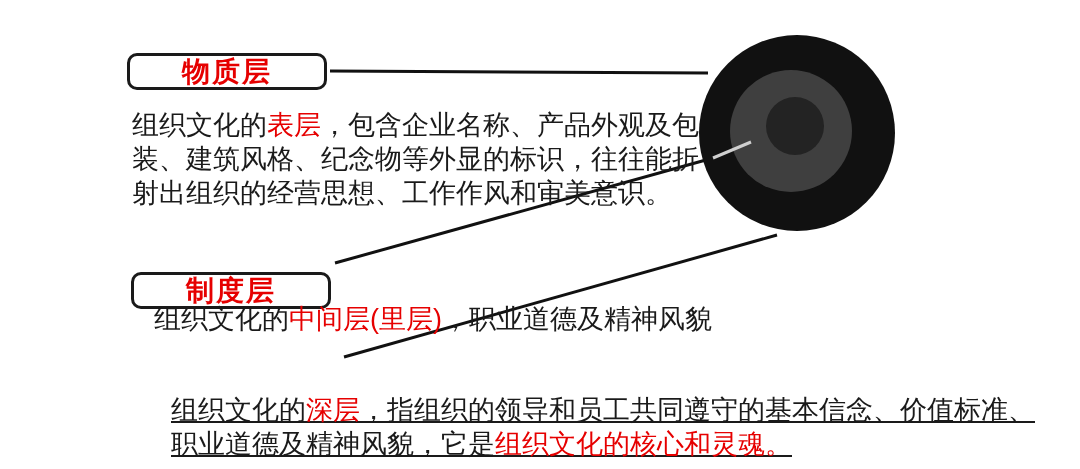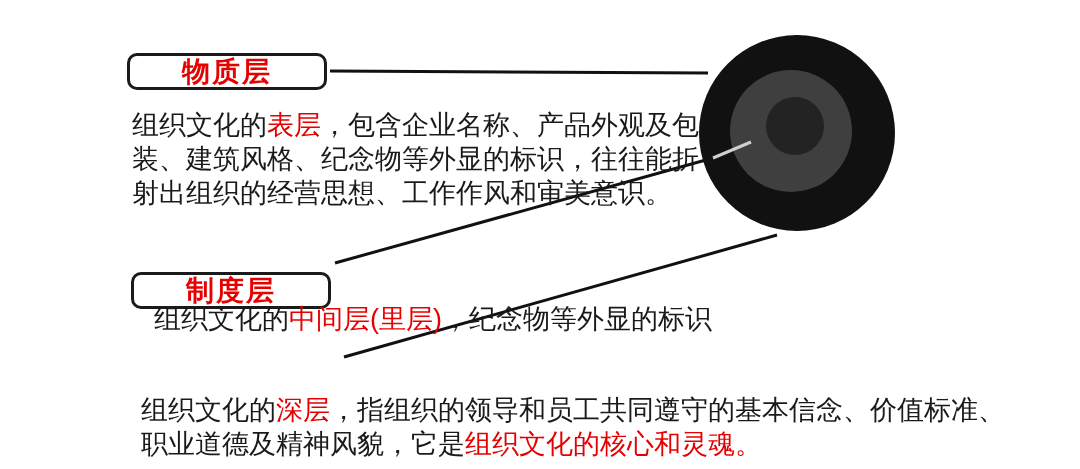--- a/index.html
+++ b/index.html
@@ -45,21 +45,21 @@
   .desc {
     position: absolute;
     margin: 14px;
     color: #1a1a1a;
     font-size: 27px;
     line-height: 34px;
     z-index: 2;
   }
   .desc-material    { left: 118px; top: 94px;  width: 580px; }
   .desc-institution { left: 140px; top: 288px; width: 840px; }
-  .desc-spirit      { left: 127px; top: 379px; width: 890px; }
+  .desc-spirit      { left: 157px; top: 379px; width: 890px; text-decoration: underline; }
   .em { color: #e60000; }
 </style>
 </head>
 <body>
 
 <div class="canvas">
 
   <svg class="art" viewBox="0 0 1080 469">
 
     <line x1="330" y1="71" x2="708" y2="73" stroke="#111111" stroke-width="3"></line>
@@ -75,17 +75,17 @@
 
   <div class="layer-box box-material">
     <span>物质层</span>
   </div>
   <div class="layer-box box-institution">
     <span>制度层</span>
   </div>
 
   <p class="desc desc-material"><span>组织文化的</span><span class="em">表层</span><span>，包含企业名称、产品外观及包装、建筑风格、纪念物等外显的标识，往往能折射出组织的经营思想、工作作风和审美意识。</span></p>
 
-  <p class="desc desc-institution"><span>组织文化的</span><span class="em">中间层(里层)</span><span>，纪念物等外显的标识</span></p>
+  <p class="desc desc-institution"><span>组织文化的</span><span class="em">中间层(里层)</span><span>，职业道德及精神风貌</span></p>
 
   <p class="desc desc-spirit"><span>组织文化的</span><span class="em">深层</span><span>，指组织的领导和员工共同遵守的基本信念、价值标准、职业道德及精神风貌，它是</span><span class="em">组织文化的核心和灵魂。</span></p>
 
 </div>
 
 </body></html>

